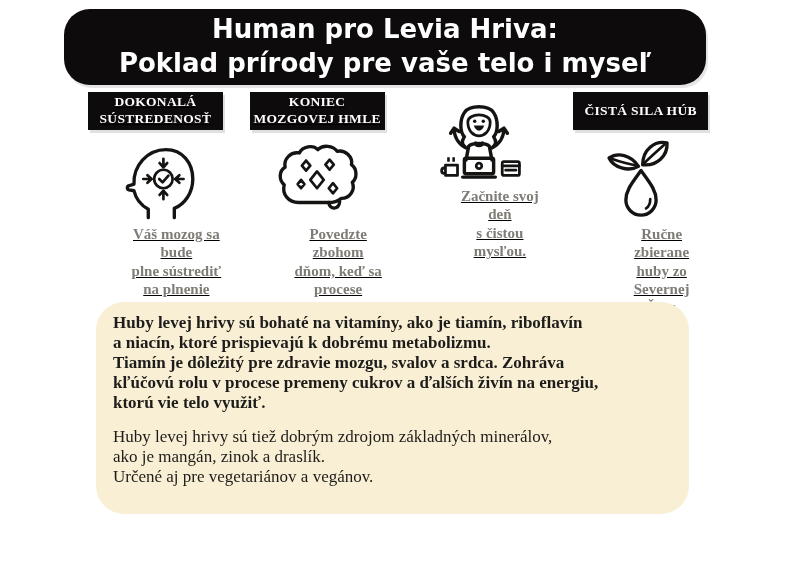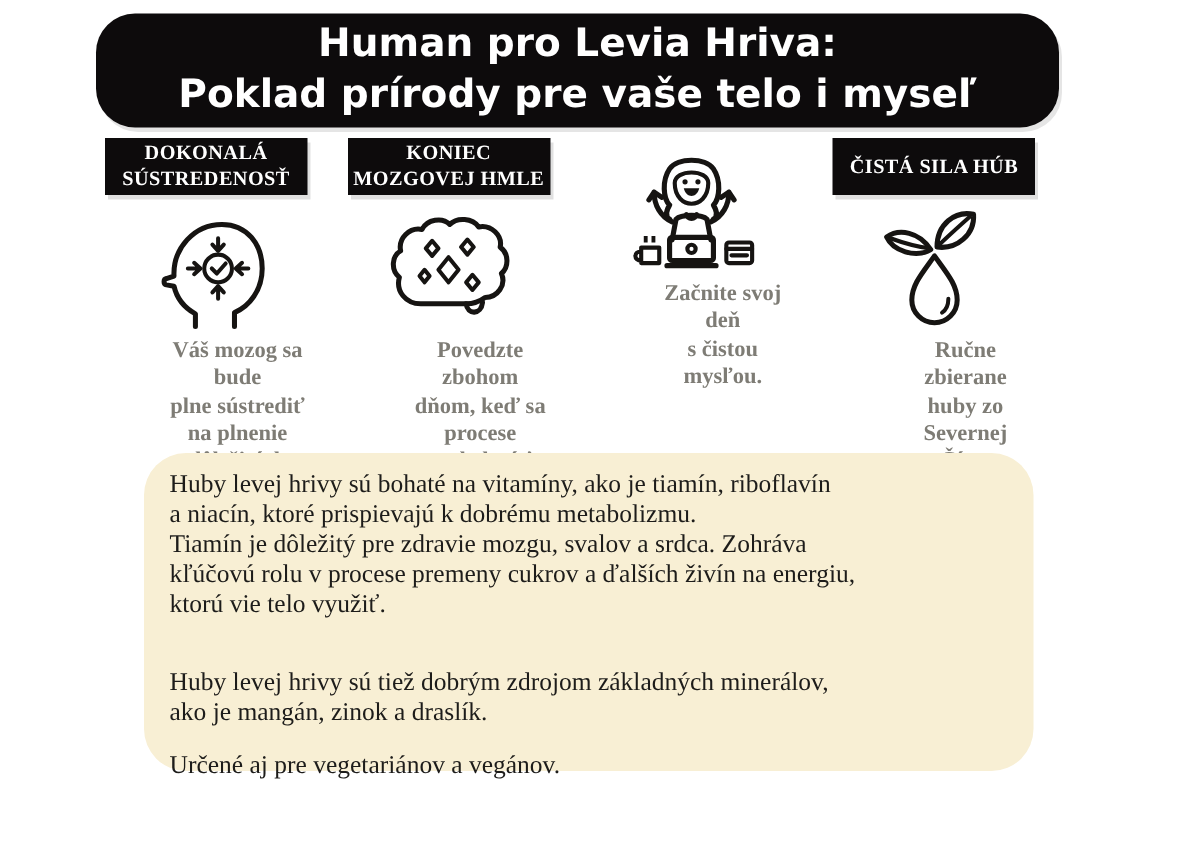--- a/index.html
+++ b/index.html
@@ -31,23 +31,23 @@
     color:var(--c-white);
     font-family:"DejaVu Sans", sans-serif;
     font-weight:bold;
     font-size:26px;
     line-height:1.3;
     text-align:center;
     white-space:pre-line;
   }
   
   .features{
-    position:absolute;left:70px;top:92px;
+    position:absolute;left:88px;top:92px;
     width:620px;
-    display:flex;gap:27px;
+    display:flex;gap:27px;text-decoration:underline;
   }
   .feature{
     flex:1 1 0;
     display:flex;flex-direction:column;align-items:center;
   }
   .feature-header{
     width:100%;height:38px;
     background:var(--c-black);
     color:var(--c-white);
     display:flex;align-items:center;justify-content:center;
@@ -86,22 +86,22 @@
     position:absolute;left:96px;top:302px;
     width:593px;height:212px;
     background:var(--c-cream);
     border-radius:28px;
     padding:11px 18px 0 17px;
     color:var(--c-dark);
     font-size:17px;
     line-height:1.18;
   }
   .info-box p{white-space:pre-line;}
-  .info-lead{font-weight:normal;margin-bottom:32px;}
-  .info-minerals{margin-bottom:15px;}
+  .info-lead{font-weight:bold;margin-bottom:14px;}
+  .info-minerals{}
 </style>
 </head>
 <body>
 
 <div class="poster">
 
   <div class="title-banner">
     <div class="title-text">Human pro Levia Hriva:
 Poklad prírody pre vaše telo i myseľ</div>
   </div>

